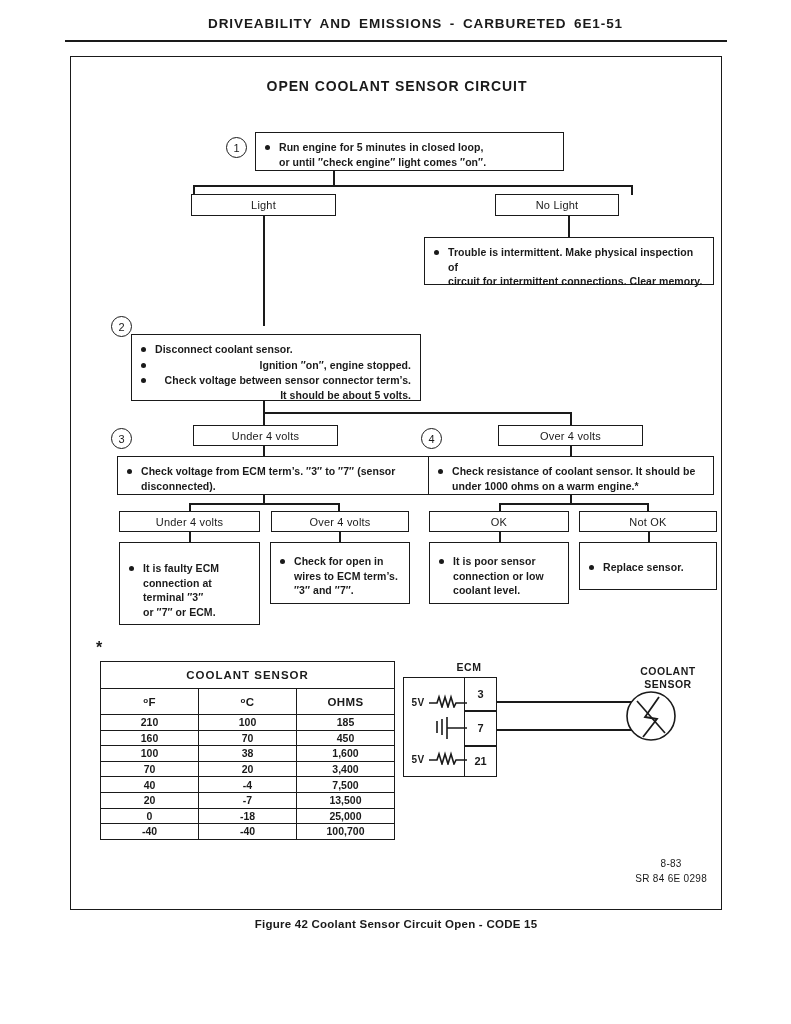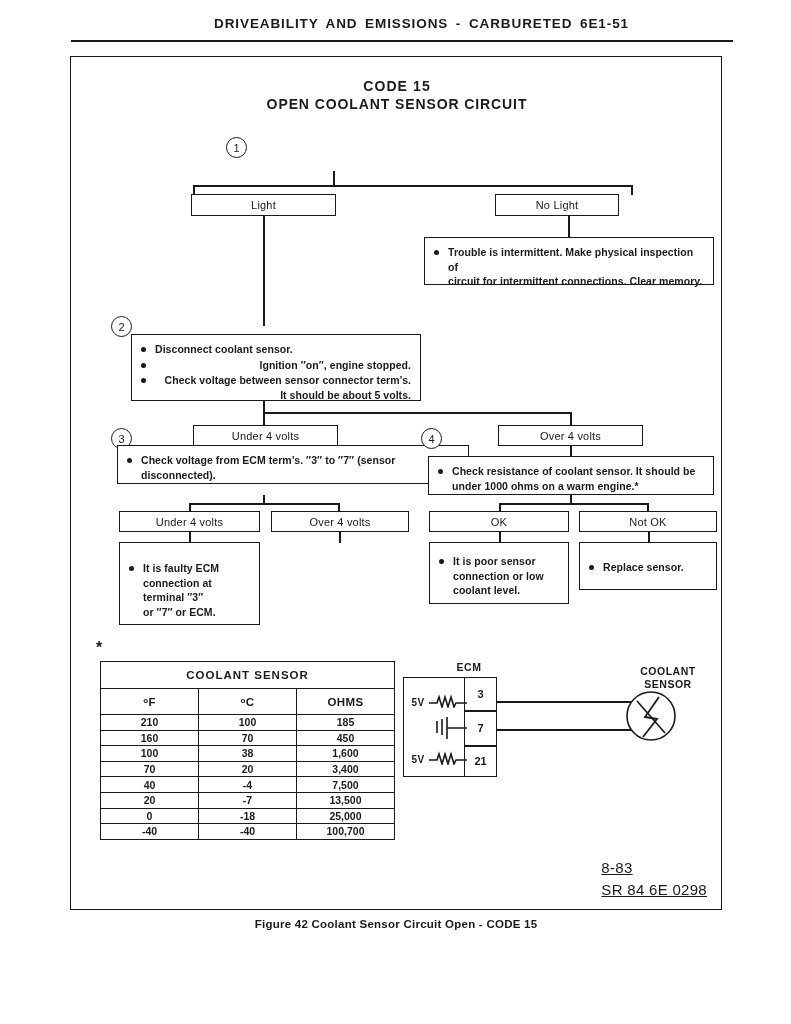--- a/index.html
+++ b/index.html
@@ -12,21 +12,21 @@
     width: 791px; height: 1024px;
     position: relative;
     font-family: "Liberation Sans", sans-serif;
     color: #1a1a1a;
     overflow: hidden;
   }
 
   
   #page-header {
     position: absolute;
-    left: 0; top: 0; width: 669px; height: 46px; margin-left: 6px;
+    left: 0; top: 0; width: 669px; height: 46px;
   }
   #header-title {
     position: absolute;
     right: 46px; top: 16px;
     font-size: 13.5px;
     font-weight: bold;
     letter-spacing: 0.9px;
     word-spacing: 3px;
     white-space: nowrap;
   }
@@ -162,25 +162,24 @@
     font-weight: bold;
     display: flex;
     align-items: center;
     justify-content: center;
   }
 
   
   #footer-codes {
     position: absolute;
     right: 14px;
-    text-align: left;
-    font-size: 15px;
+    text-align: center;
+    font-size: 10px;
     line-height: 1.45;
     letter-spacing: .3px;
-    text-decoration: underline;
   }
 
   
   #figure-caption {
     position: absolute;
     left: 70px; top: 918px;
     width: 652px;
     text-align: center;
     font-size: 11.5px;
     font-weight: bold;
@@ -191,26 +190,32 @@
 <body>
 
 <div id="page-header">
   <div id="header-title">DRIVEABILITY AND EMISSIONS - CARBURETED 6E1-51</div>
   <div id="header-rule"></div>
 </div>
 
 <div id="figure-frame">
 
   <div id="diagram-title">
-    <div class="t2">CODE 15</div>
     <div class="t3">OPEN COOLANT SENSOR CIRCUIT</div>
   </div>
 
   <div class="step-circle" style="left:155px; top:80px;">1</div>
 
+  <div class="box bullet-box" style="left:184px; top:75px; width:309px; height:39px;">
+    <div class="bullet-row">
+      <span class="dot"></span>
+      <span class="btxt" style="white-space:pre-line">Run engine for 5 minutes in closed loop,
+or until ″check engine″ light comes ″on″.</span>
+    </div>
+  </div>
 
   <div class="vline" style="left:262px; top:114px; height:15px;"></div>
   <div class="hline" style="left:122px; top:128px; width:439px;"></div>
   <div class="vline" style="left:122px; top:128px; height:10px;"></div>
   <div class="vline" style="left:560px; top:128px; height:10px;"></div>
 
   <div class="box" style="left:120px; top:137px; width:145px; height:22px;">
     <div class="box-label">Light</div>
   </div>
 
@@ -257,21 +262,21 @@
     <div class="box-label">Under 4 volts</div>
   </div>
 
   <div class="box" style="left:427px; top:368px; width:145px; height:21px;">
     <div class="box-label">Over 4 volts</div>
   </div>
 
   <div class="step-circle" style="left:40px; top:371px;">3</div>
   <div class="vline" style="left:192px; top:389px; height:11px;"></div>
 
-  <div class="box bullet-box" style="left:46px; top:388px; width:352px; height:39px;">
+  <div class="box bullet-box" style="left:46px; top:399px; width:352px; height:39px;">
     <div class="bullet-row">
       <span class="dot"></span>
       <span class="btxt" style="white-space:pre-line">Check voltage from ECM term’s. ″3″ to ″7″ (sensor
 disconnected).</span>
     </div>
   </div>
 
   <div class="step-circle" style="left:350px; top:371px;">4</div>
   <div class="vline" style="left:499px; top:389px; height:11px;"></div>
 
@@ -314,20 +319,28 @@
   <div class="box bullet-box" style="left:48px; top:485px; width:141px; height:83px; padding-top:18px;">
     <div class="bullet-row">
       <span class="dot"></span>
       <span class="btxt" style="white-space:pre-line">It is faulty ECM
 connection at
 terminal ″3″
 or ″7″ or ECM.</span>
     </div>
   </div>
 
+  <div class="box bullet-box" style="left:199px; top:485px; width:140px; height:62px; padding-top:11px;">
+    <div class="bullet-row">
+      <span class="dot"></span>
+      <span class="btxt" style="white-space:pre-line">Check for open in
+wires to ECM term’s.
+″3″ and ″7″.</span>
+    </div>
+  </div>
 
   <div class="box bullet-box" style="left:508px; top:485px; width:138px; height:48px; padding-top:17px;">
     <div class="bullet-row">
       <span class="dot"></span>
       <span class="btxt" style="white-space:pre-line">Replace sensor.</span>
     </div>
   </div>
 
   <div class="box bullet-box" style="left:358px; top:485px; width:140px; height:62px; padding-top:11px;">
     <div class="bullet-row">

